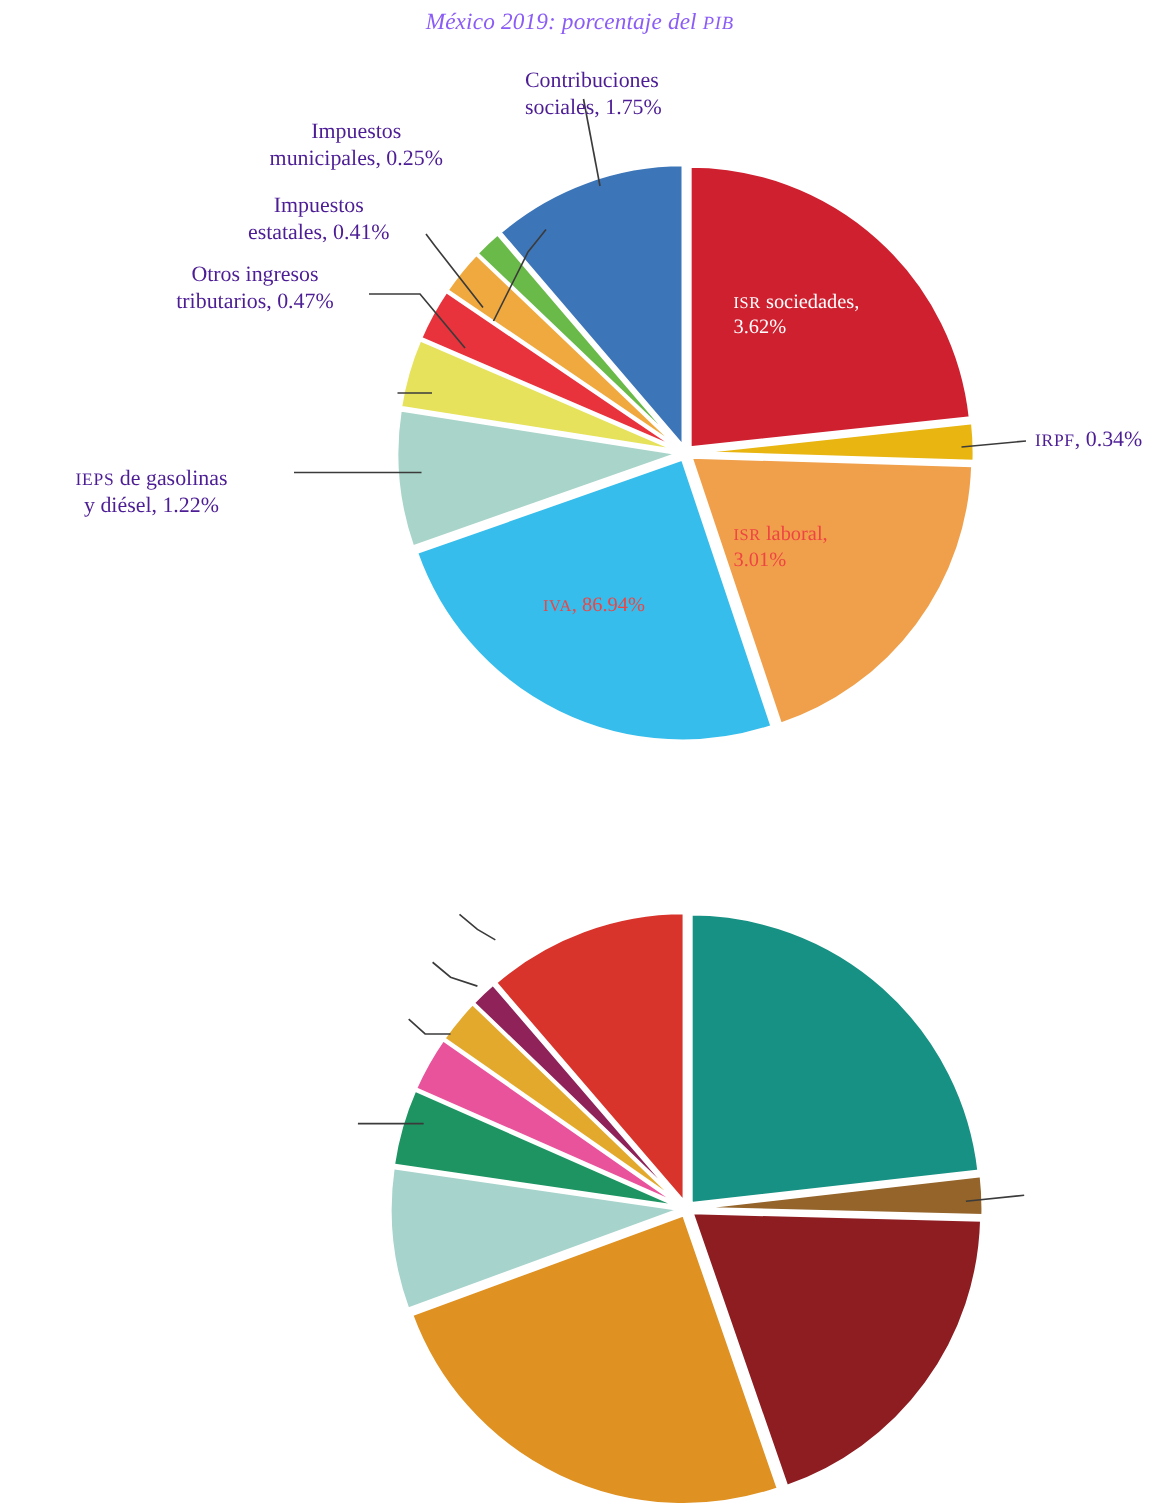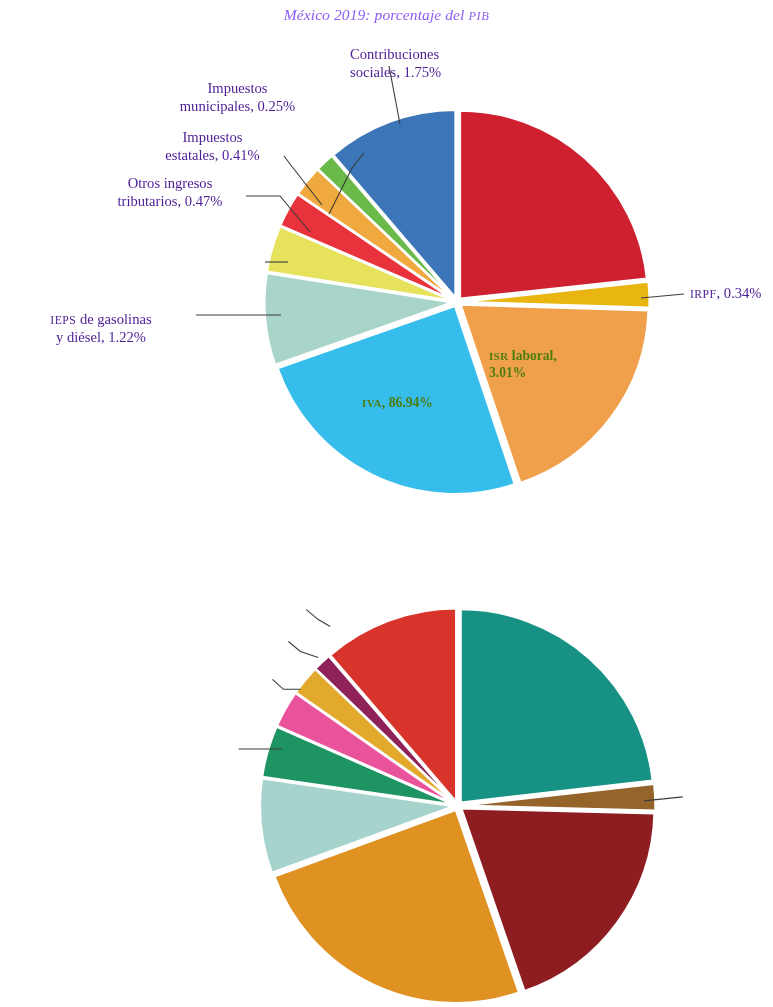--- a/index.html
+++ b/index.html
@@ -35,21 +35,21 @@
   }
   .lbl.r{text-align:center;}
   .lbl.l{text-align:left;}
   .inlbl{
     position:absolute;
     font-size:13.6px;
     line-height:1.24;
     white-space:pre-line;
   }
   .inlbl.white{color:#ffffff;}
-  .inlbl.dark{color:#4d7c0f;font-weight:bold;}
+  .inlbl.dark{color:#ef4444;}
 </style>
 </head>
 <body>
 
 <div class="chart-block" id="chart1-block">
 
   <div class="chart-title" id="chart1-title"><span>México 2019: porcentaje del </span><span class="sc">PIB</span></div>
 
   <svg width="773" height="520" viewBox="0 0 773 520">
     <g id="pie1-slices">
@@ -88,20 +88,22 @@
 
   <div class="lbl r" style="left:95px;top:175px;width:150px;">Otros ingresos
 tributarios, 0.47%</div>
 
 
   <div class="lbl r" style="left:8px;top:311px;width:186px;"><span class="sc">IEPS</span><span style="white-space:pre-line"> de gasolinas
 y diésel, 1.22%</span></div>
 
   <div class="lbl l" style="left:690px;top:285px;width:120px;"><span class="sc">IRPF</span><span>, 0.34%</span></div>
 
+  <div class="inlbl white" style="left:489px;top:193px;width:175px;"><span class="sc">ISR</span><span style="white-space:pre-line"> sociedades,
+3.62%</span></div>
 
   <div class="inlbl dark" style="left:489px;top:348px;width:160px;"><span class="sc">ISR</span><span style="white-space:pre-line"> laboral,
 3.01%</span></div>
 
   <div class="inlbl dark" style="left:362px;top:395px;width:150px;"><span class="sc">IVA</span><span>, 86.94%</span></div>
 </div>
 
 <div class="chart-block" id="chart2-block">
 
 

